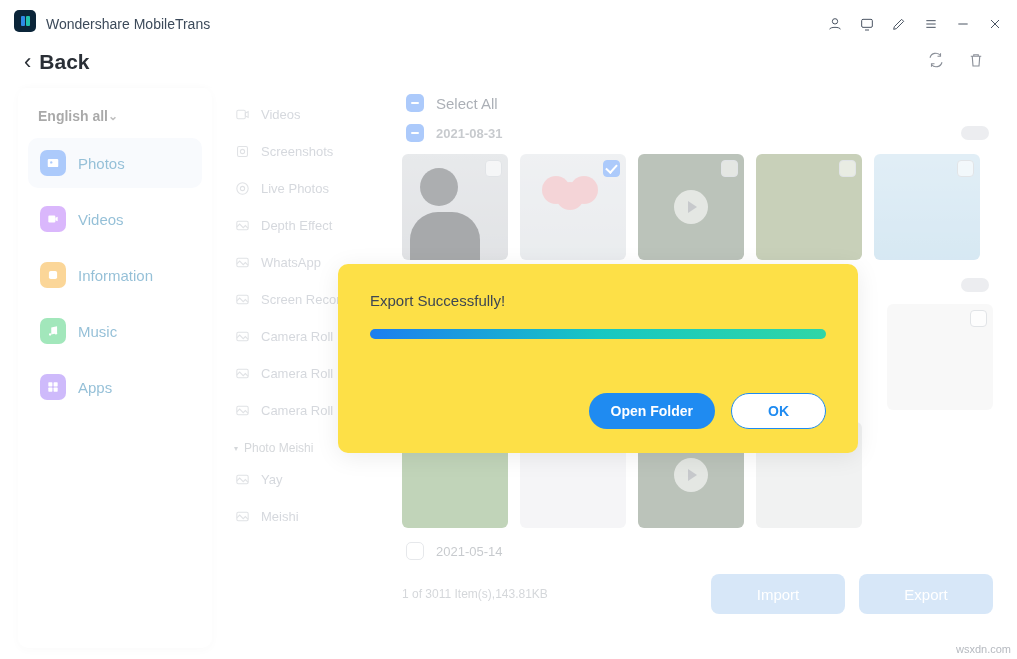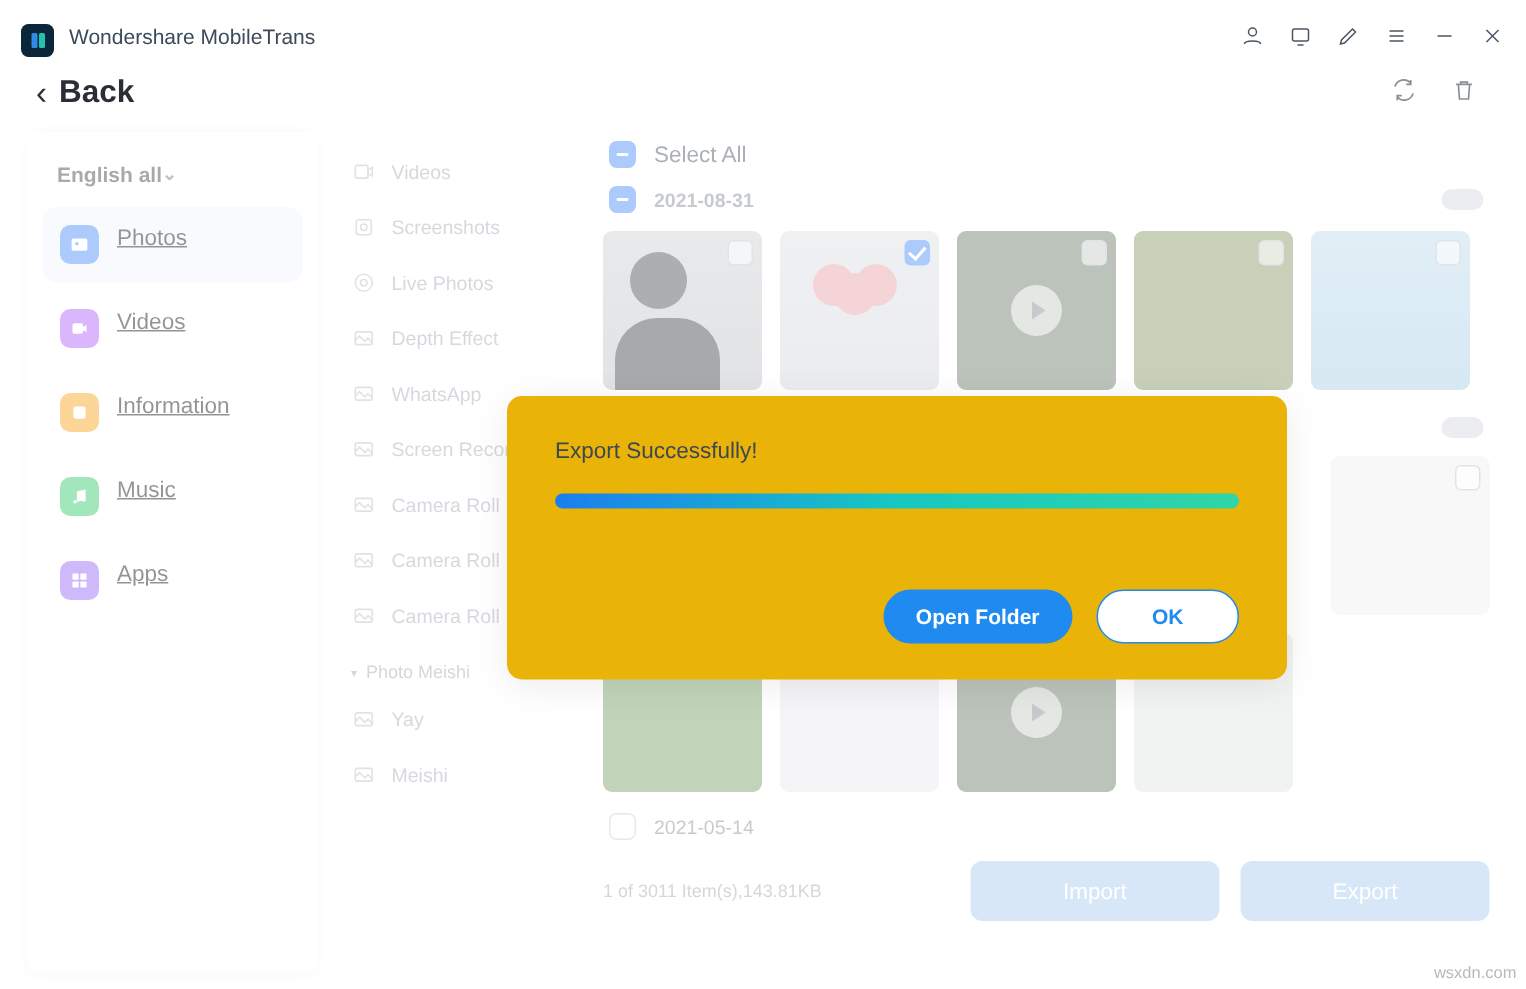--- a/index.html
+++ b/index.html
@@ -1,18 +1,18 @@
 <!DOCTYPE html>
 <html><head>
 <meta charset="utf-8">
 <style>
 * { box-sizing: border-box; margin: 0; padding: 0; font-family: -apple-system, BlinkMacSystemFont, "Segoe UI", Arial, sans-serif; }
 body { width: 1017px; height: 659px; background: #fff; position: relative; overflow: hidden; }
 
-.titlebar { height: 36px; display: flex; align-items: flex-start; padding: 16px 14px; }
+.titlebar { height: 36px; display: flex; align-items: flex-end; padding: 4px 14px; }
 .app-logo { width: 22px; height: 22px; background: #0b2539; border-radius: 5px; display: flex; align-items: center; justify-content: center; margin-right: 10px; }
 .app-logo-inner { display: flex; gap: 1px; }
 .app-logo-inner span { width: 4px; height: 10px; border-radius: 1px; }
 .app-logo-inner .l1 { background: #2e8be6; }
 .app-logo-inner .l2 { background: #22c3ad; }
 .app-title { font-size: 14px; color: #3c4a5a; font-weight: 500; }
 .title-spacer { flex: 1; }
 .title-icons { display: flex; gap: 16px; align-items: center; }
 .ti { width: 16px; height: 16px; color: #4b5563; cursor: pointer; display:flex; align-items:center; justify-content:center; }
 .ti svg { width:16px; height:16px; stroke:#4b5563; fill:none; stroke-width:1.5; }
@@ -22,21 +22,21 @@
 .back-text { font-size: 21px; font-weight: 700; color: #2a2f36; }
 .back-spacer { flex:1; }
 .back-icons { display:flex; gap:22px; align-items:center; margin-right:8px; }
 .bi svg { width:18px; height:18px; stroke:#8a8f98; fill:none; stroke-width:1.5; }
 
 .content { display: flex; height: 560px; padding: 0 18px; gap: 0; position: relative; }
 
 .sidebar1 { width: 194px; background:#fff; border-radius: 10px; box-shadow: 0 2px 10px rgba(0,0,0,0.05); padding: 12px 10px; }
 .lang-select { display:flex; align-items:center; justify-content:flex-start; padding: 8px 10px; font-size:14px; color:#333; font-weight:600; }
 .lang-select .chev { color:#666; font-size:12px; }
-.s1-item { display:flex; gap:12px; padding: 12px 12px; border-radius:10px; font-size:15px; color:#000000; font-weight:500; margin-top:6px; cursor:pointer;text-decoration:underline; }
+.s1-item { display:flex; align-items:center; gap:12px; padding: 12px 12px; border-radius:10px; font-size:15px; color:#0369a1; font-weight:500; margin-top:6px; cursor:pointer; }
 .s1-item.active { background:#eef2fb; }
 .s1-icon { width:26px; height:26px; border-radius:7px; display:flex; align-items:center; justify-content:center; }
 .s1-icon svg { width:14px; height:14px; fill:#fff; }
 .ic-photos { background:#3b82f6; }
 .ic-videos { background:#a855f7; }
 .ic-info   { background:#f59e0b; }
 .ic-music  { background:#22c55e; }
 .ic-apps   { background:#8b5cf6; }
 
 .sidebar2 { width: 182px; padding: 8px 6px 8px 16px; }
@@ -74,27 +74,27 @@
 .th-clover { background:#6d9a5a; }
 .th-lines { background:#e6e8eb; }
 .th-chars { background:#efefef; }
 .th-wire { background:#dedfe1; }
 
 .row3 { display:flex; align-items:center; gap:12px; padding:4px 4px; margin-top:10px; }
 .cb-empty { width:18px; height:18px; border:1.5px solid #c3c8cf; border-radius:5px; }
 .footer { display:flex; align-items:center; gap:14px; margin-top:10px; }
 .footer-status { font-size:12px; color:#9aa0a8; }
 .footer-spacer { flex:1; }
-.pill-btn { width:166px; height:40px; border-radius:8px; display:flex; align-items:center; justify-content:center; font-size:15px; font-weight:500; color:#fff; cursor:pointer; }
+.pill-btn { width:134px; height:40px; border-radius:8px; display:flex; align-items:center; justify-content:center; font-size:15px; font-weight:500; color:#fff; cursor:pointer; }
 .pill-import { background:#9fc6ef; }
 .pill-export { background:#a0c6ef; }
 
 
 .scrim { position:absolute; left:0; right:0; top:88px; bottom:0; background:rgba(255,255,255,0.58); }
-.modal { position:absolute; left:338px; top:264px; width:520px; background:#eab308; border-radius:10px; box-shadow:0 4px 24px rgba(0,0,0,0.08); padding:28px 32px 24px; }
+.modal { position:absolute; left:338px; top:264px; width:520px; background:#fde047; border-radius:10px; box-shadow:0 4px 24px rgba(0,0,0,0.08); padding:28px 32px 24px; }
 .modal-title { font-size:15px; color:#3e4752; margin-bottom:20px; }
 .progress { height:10px; border-radius:5px; background: linear-gradient(90deg,#1c7ef0,#17c7c2,#2fd6a6); }
 .modal-actions { display:flex; justify-content:flex-end; gap:16px; margin-top:54px; }
 .btn-primary { padding:9px 22px; border-radius:20px; background:#1f8bf1; color:#fff; font-size:14px; font-weight:600; cursor:pointer; border:none; }
 .btn-outline { padding:9px 36px; border-radius:20px; background:#fff; color:#1f8bf1; font-size:14px; font-weight:600; cursor:pointer; border:1.5px solid #1f8bf1; }
 
 .watermark { position:absolute; right:6px; bottom:4px; font-size:11px; color:#b6bac0; }
 </style>
 </head>
 <body>

